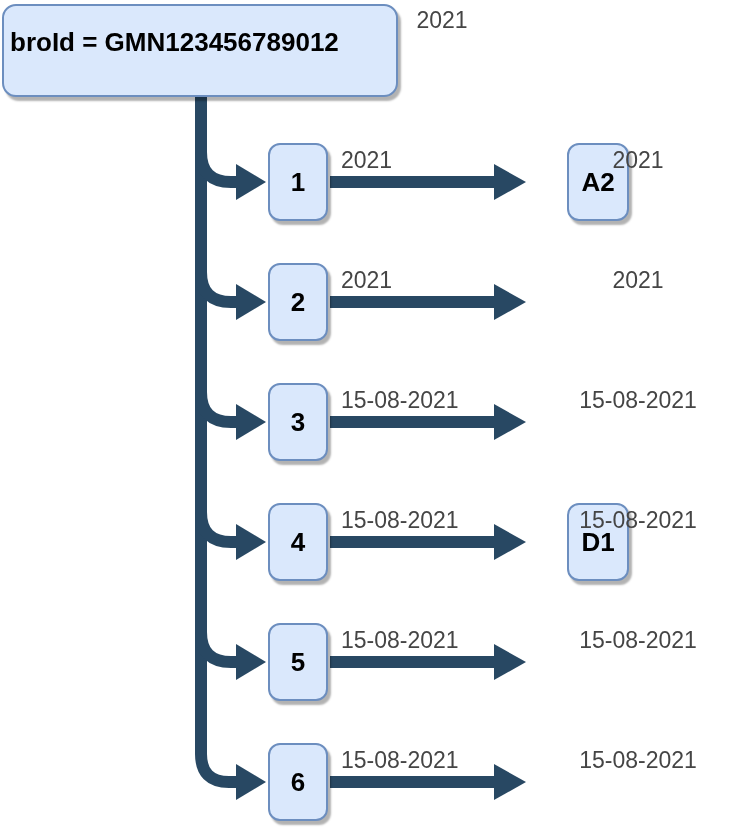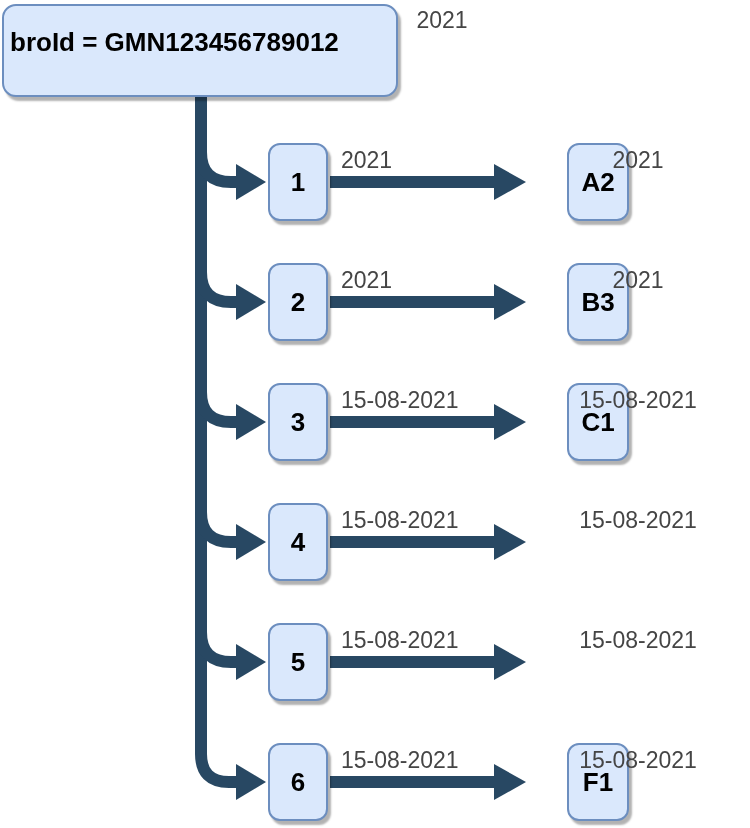--- a/index.html
+++ b/index.html
@@ -162,57 +162,51 @@
       <span>A2</span>
     </div>
     <div class="right-label">2021</div>
   </div>
 
   <div class="row" style="top:263px">
     <div class="node small-node num-box">
       <span>2</span>
     </div>
     <div class="edge-label">2021</div>
+    <div class="right-label">2021</div>
+  </div>
+
+  <div class="row" style="top:383px">
+    <div class="node small-node num-box">
+      <span>3</span>
+    </div>
+    <div class="edge-label">15-08-2021</div>
+    <div class="right-label">15-08-2021</div>
+  </div>
+
+  <div class="row" style="top:503px">
+    <div class="node small-node num-box">
+      <span>4</span>
+    </div>
+    <div class="edge-label">15-08-2021</div>
     <div class="node small-node target-box">
-      <span>B3</span>
-    </div>
-    <div class="right-label">2021</div>
-  </div>
-
-  <div class="row" style="top:383px">
-    <div class="node small-node num-box">
-      <span>3</span>
-    </div>
-    <div class="edge-label">15-08-2021</div>
-    <div class="node small-node target-box">
-      <span>C1</span>
-    </div>
-    <div class="right-label">15-08-2021</div>
-  </div>
-
-  <div class="row" style="top:503px">
-    <div class="node small-node num-box">
-      <span>4</span>
-    </div>
-    <div class="edge-label">15-08-2021</div>
+      <span>D1</span>
+    </div>
     <div class="right-label">15-08-2021</div>
   </div>
 
   <div class="row" style="top:623px">
     <div class="node small-node num-box">
       <span>5</span>
     </div>
     <div class="edge-label">15-08-2021</div>
     <div class="right-label">15-08-2021</div>
   </div>
 
   <div class="row" style="top:743px">
     <div class="node small-node num-box">
       <span>6</span>
     </div>
     <div class="edge-label">15-08-2021</div>
-    <div class="node small-node target-box">
-      <span>F1</span>
-    </div>
     <div class="right-label">15-08-2021</div>
   </div>
 
 </div>
 
 </body></html>

